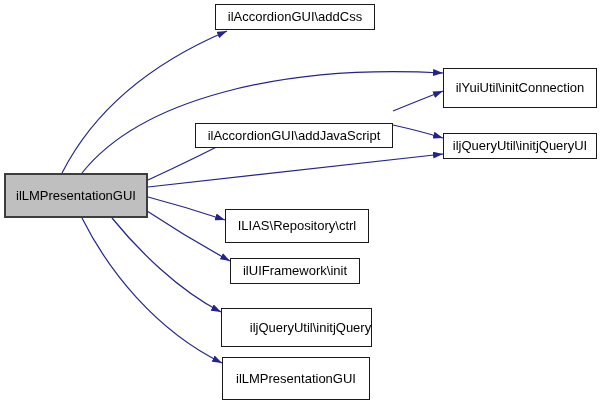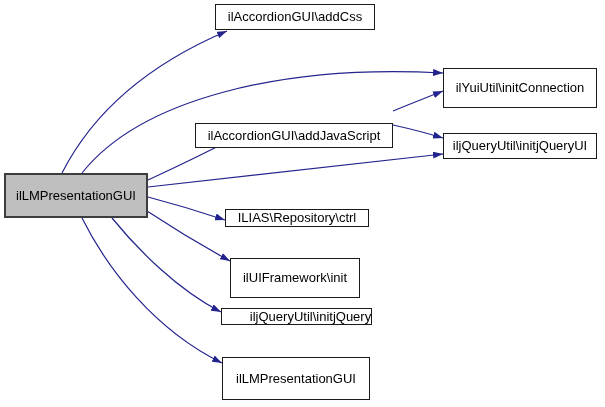--- a/index.html
+++ b/index.html
@@ -52,23 +52,23 @@
     cursor: default;
   }
   .node span { display: block; }
 
   
   .n-main         { left: 4px;   top: 173px; width: 144px; height: 45px; }
   .n-addcss       { left: 215px; top: 4px;   width: 160px; height: 26px; }
   .n-addjs        { left: 195px; top: 107px; width: 198px; height: 25px; margin-top: 16px; }
   .n-initconn     { left: 443px; top: 68px;  width: 154px; height: 40px; }
   .n-initjqueryui { left: 443px; top: 133px; width: 154px; height: 26px; }
-  .n-ctrl         { left: 225px; top: 209px; width: 144px; height: 18px; }
-  .n-uiinit       { left: 230px; top: 258px; width: 130px; height: 40px; }
-  .n-initjquery   { left: 221px; top: 308px; width: 151px; height: 17px; padding-left: 28px; }
+  .n-ctrl         { left: 225px; top: 209px; width: 144px; height: 34px; }
+  .n-uiinit       { left: 230px; top: 258px; width: 130px; height: 26px; }
+  .n-initjquery   { left: 221px; top: 308px; width: 151px; height: 39px; padding-left: 28px; }
   .n-offline      { left: 222px; top: 357px; width: 148px; height: 43px; }
 </style>
 </head>
 <body>
 
 <div id="canvas">
 
   <svg id="edges" viewBox="0 0 605 407" xmlns="http://www.w3.org/2000/svg">
     <defs>
       <marker id="arrow" markerUnits="userSpaceOnUse" markerWidth="10" markerHeight="7" refX="10" refY="3.5" orient="auto">

